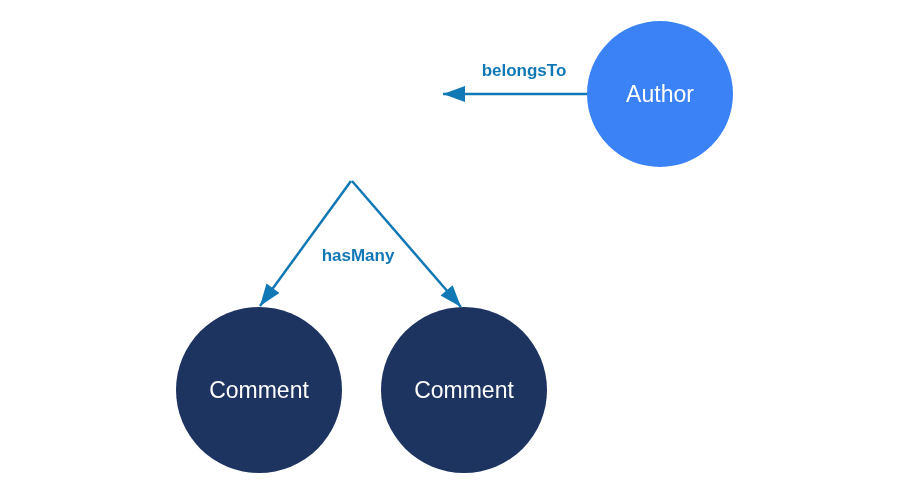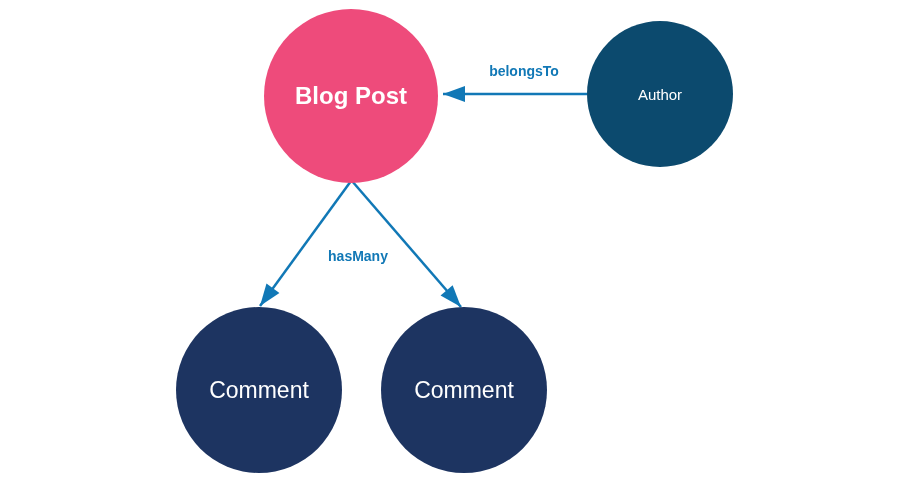--- a/index.html
+++ b/index.html
@@ -38,22 +38,22 @@
     height: 174px;
     background: #EE4B7B;
     font-size: 24px;
     font-weight: bold;
   }
   .node-author {
     left: 587px;
     top: 21px;
     width: 146px;
     height: 146px;
-    background: #0c4a6e;
-    font-size: 15px;
+    background: #3b82f6;
+    font-size: 23px;
     justify-content: center;
   }
   .node-comment-left {
     left: 176px;
     top: 307px;
     width: 166px;
     height: 166px;
     background: #1D3461;
     font-size: 23px;
   }
@@ -62,21 +62,21 @@
     top: 307px;
     width: 166px;
     height: 166px;
     background: #1D3461;
     font-size: 23px;
   }
   .edge-label {
     position: absolute;
     transform: translateX(-50%);
     color: #1178B6;
-    font-size: 14px;
+    font-size: 17px;
     font-weight: bold;
     white-space: nowrap;
     line-height: 20px;
   }
   .edge-label-belongs-to {
     left: 524px;
     top: 61px;
   }
   .edge-label-has-many {
     left: 358px;
@@ -92,23 +92,20 @@
     <defs>
       <marker id="arrowhead" markerUnits="userSpaceOnUse" markerWidth="26" markerHeight="20" refX="23" refY="9" orient="auto">
         <path d="M1,1 L23,9 L1,17 z" fill="#1178B6"></path>
       </marker>
     </defs>
     <line x1="587" y1="94" x2="443" y2="94" stroke="#1178B6" stroke-width="2.5" marker-end="url(#arrowhead)"></line>
     <line x1="351" y1="181" x2="260" y2="306" stroke="#1178B6" stroke-width="2.5" marker-end="url(#arrowhead)"></line>
     <line x1="352" y1="181" x2="461" y2="307" stroke="#1178B6" stroke-width="2.5" marker-end="url(#arrowhead)"></line>
   </svg>
 
-  <div class="node node-blog-post">
-    <span>Blog Post</span>
-  </div>
 
   <div class="node node-author">
     <span>Author</span>
   </div>
 
   <div class="node node-comment-left">
     <span>Comment</span>
   </div>
 
   <div class="node node-comment-right">

